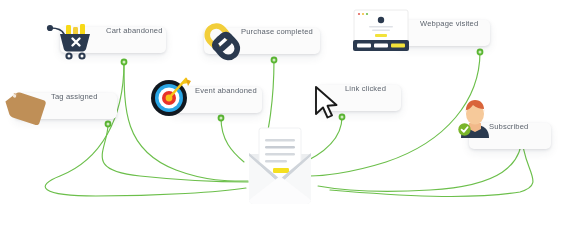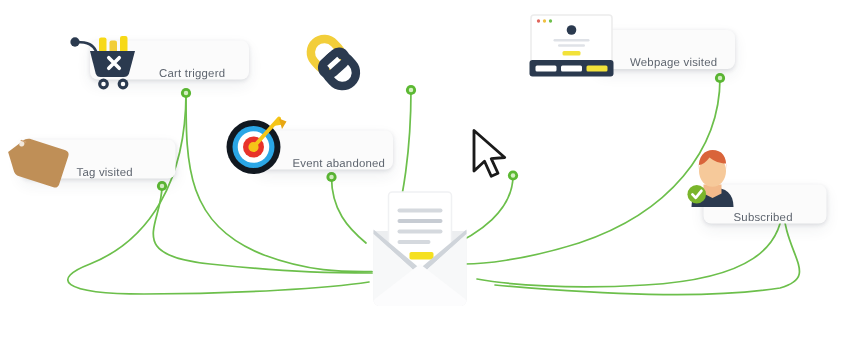--- a/index.html
+++ b/index.html
@@ -14,21 +14,21 @@
 
   
   #wires{position:absolute;left:0;top:0;width:568px;height:213px;z-index:1;}
 
   
   .card{
     position:absolute;
     background:#fbfbfb;
     border-radius:5px;
     box-shadow:0 1px 3px rgba(40,50,70,.13),0 4px 10px rgba(40,50,70,.07);
-    display:flex;align-items:flex-end;
+    display:flex;align-items:flex-start;
     z-index:3;
     box-sizing:border-box;
   }
   .card .lbl{
     font-size:7.6px;
     color:#5d646e;
     letter-spacing:.15px;
     white-space:nowrap;
     line-height:1;
   }
@@ -102,30 +102,36 @@
       <circle cx="221" cy="118" r="3.4" fill="#5cb933"></circle>
         <circle cx="221" cy="118" r="1.5" fill="#d6f0c4"></circle>
       <circle cx="342" cy="117" r="3.4" fill="#5cb933"></circle>
         <circle cx="342" cy="117" r="1.5" fill="#d6f0c4"></circle>
       <circle cx="522" cy="135" r="3.4" fill="#5cb933"></circle>
         <circle cx="522" cy="135" r="1.5" fill="#d6f0c4"></circle>
     </g>
   </svg>
 
   <div class="card c-cart">
-    <span class="lbl">Cart triggerd</span>
+    <span class="lbl">Cart abandoned</span>
+  </div>
+  <div class="card c-purch">
+    <span class="lbl">Purchase completed</span>
   </div>
   <div class="card c-web">
     <span class="lbl">Webpage visited</span>
   </div>
   <div class="card c-tag">
-    <span class="lbl">Tag visited</span>
+    <span class="lbl">Tag assigned</span>
   </div>
   <div class="card c-event">
     <span class="lbl">Event abandoned</span>
+  </div>
+  <div class="card c-link">
+    <span class="lbl">Link clicked</span>
   </div>
   <div class="card c-sub">
     <span class="lbl">Subscribed</span>
   </div>
 
   <div class="icon ic-cart">
     <svg viewBox="0 0 50 40" width="50" height="40">
       <circle cx="4" cy="7" r="3.1" fill="#2b3a4f"></circle>
       <path d="M5,7 C13,7 16,9 18,13" stroke="#2b3a4f" stroke-width="1.7" fill="none" stroke-linecap="round"></path>
       <rect x="20" y="4" width="5" height="10" rx="1.4" fill="#f7d917"></rect>

